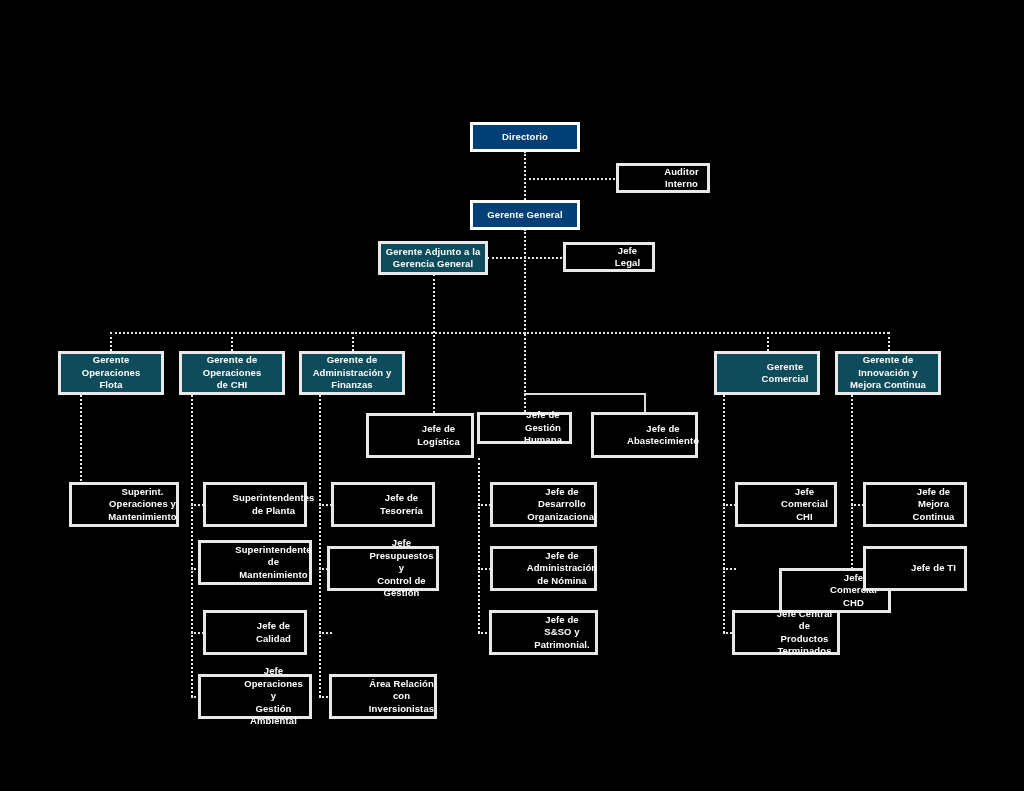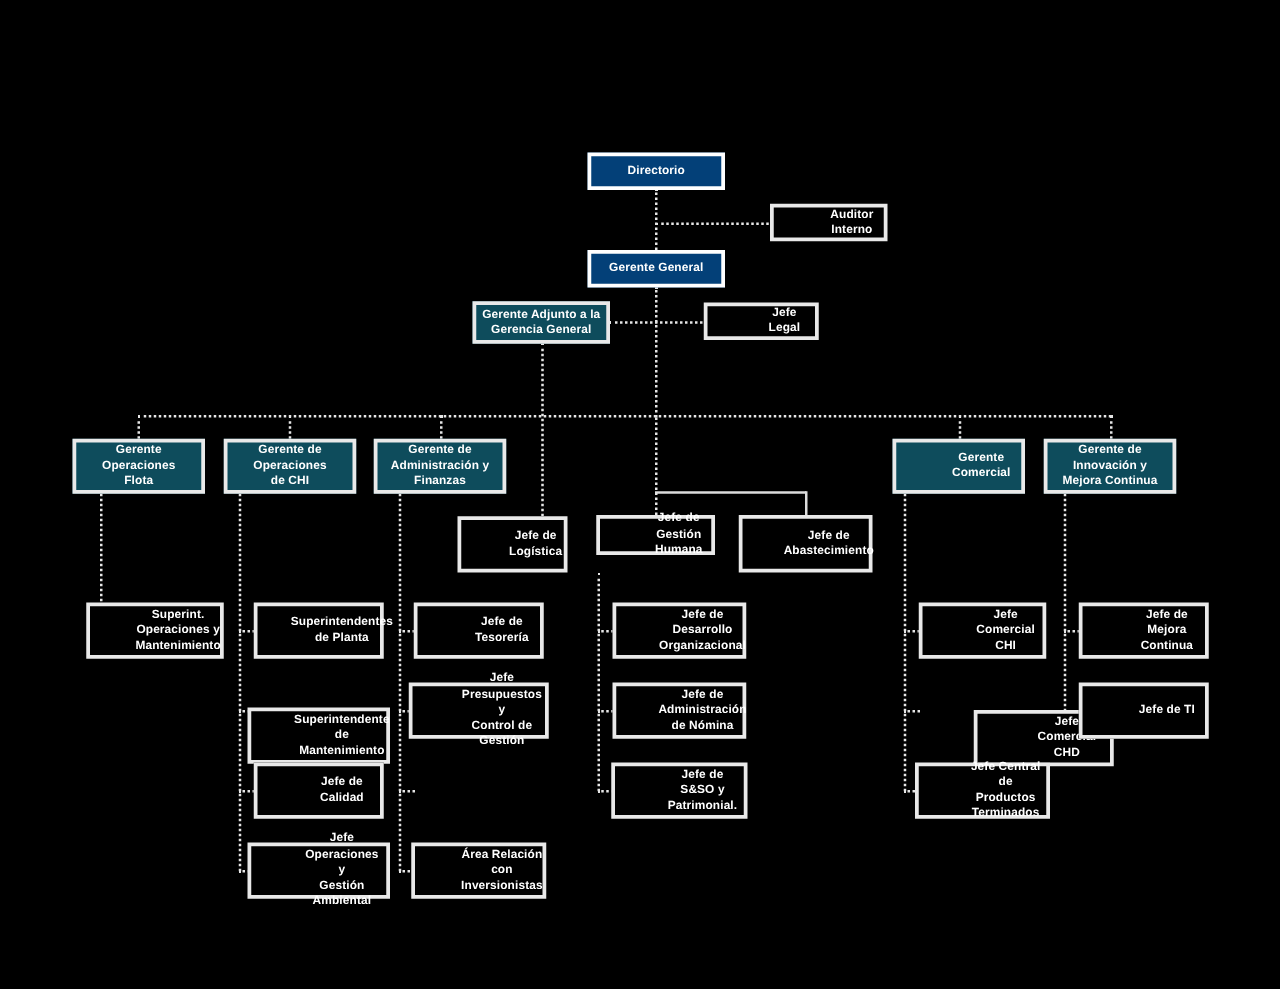--- a/index.html
+++ b/index.html
@@ -140,21 +140,21 @@
   <div class="node teal" style="left:714px;top:351px;width:106px;height:44px;padding-left:40px;">
     <span class="lbl">Gerente Comercial</span>
   </div>
 
   <div class="node teal" style="left:835px;top:351px;width:106px;height:44px;">
     <span class="lbl">Gerente de
 Innovación y
 Mejora Continua</span>
   </div>
 
-  <div class="node dark" style="left:366px;top:413px;width:88px;height:45px;">
+  <div class="node dark" style="left:366px;top:413px;width:108px;height:45px;">
     <span class="lbl">Jefe de Logística</span>
   </div>
 
   <div class="node dark" style="left:477px;top:412px;width:95px;height:32px;">
     <span class="lbl">Jefe de Gestión
 Humana</span>
   </div>
 
   <div class="node dark" style="left:591px;top:412px;width:107px;height:46px;">
     <span class="lbl">Jefe de
@@ -164,21 +164,21 @@
   <div class="node dark" style="left:69px;top:482px;width:110px;height:45px;">
     <span class="lbl">Superint.
 Operaciones y
 Mantenimiento</span>
   </div>
 
   <div class="node dark" style="left:203px;top:482px;width:104px;height:45px;">
     <span class="lbl">Superintendentes
 de Planta</span>
   </div>
-  <div class="node dark" style="left:198px;top:566px;width:114px;height:45px;">
+  <div class="node dark" style="left:198px;top:540px;width:114px;height:45px;">
     <span class="lbl">Superintendente de
 Mantenimiento</span>
   </div>
   <div class="node dark" style="left:203px;top:610px;width:104px;height:45px;">
     <span class="lbl">Jefe de Calidad</span>
   </div>
   <div class="node dark" style="left:198px;top:674px;width:114px;height:45px;">
     <span class="lbl">Jefe Operaciones y
 Gestión Ambiental</span>
   </div>

